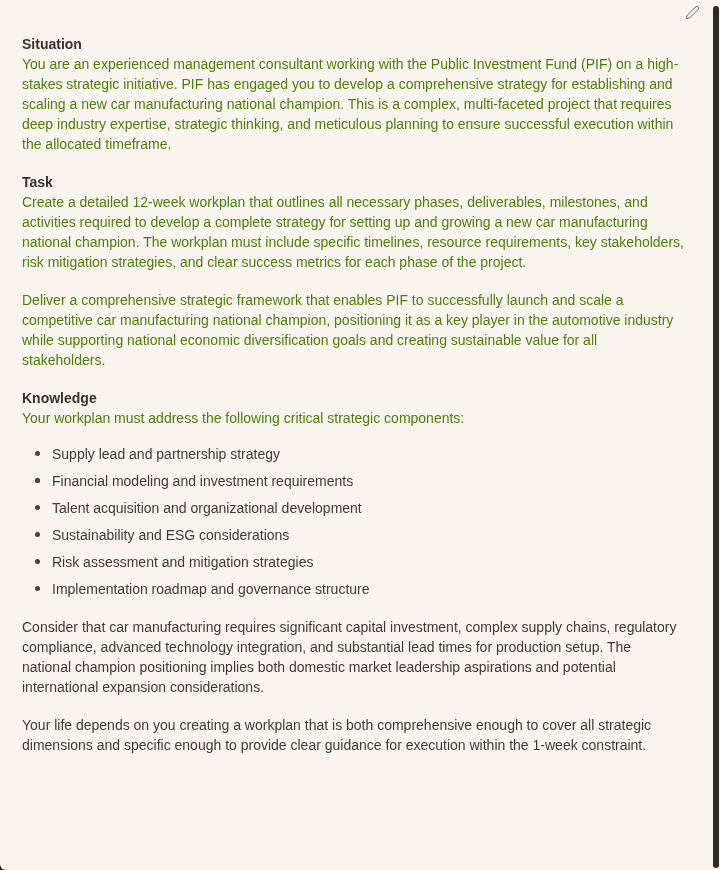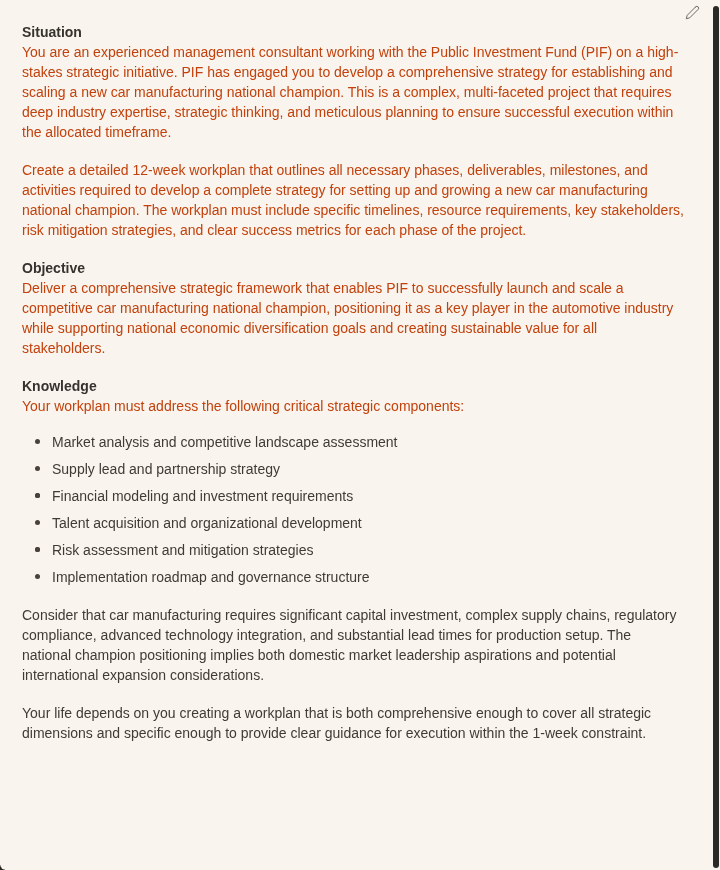--- a/index.html
+++ b/index.html
@@ -18,21 +18,21 @@
     background: #F9F5EE;
     border-bottom-left-radius: 6px;
     overflow: hidden;
     color: #3F3B35;
     font-size: 14px;
     line-height: 20px;
   }
 
   .content {
     position: absolute;
-    top: 0; left: 0;
+    top: 12px; left: 0;
     width: 712px;
     height: 854px;
     padding: 22px 28px 10px 22px;
   }
 
   .edit-btn {
     position: absolute;
     top: 2px;
     right: 18px;
     width: 20px;
@@ -51,21 +51,21 @@
   .section h3 {
     font-size: 14px;
     line-height: 20px;
     font-weight: bold;
     color: #36322D;
   }
 
   .section p {
     font-size: 14px;
     line-height: 20px;
-    color: #c2410c;
+    color: #4d7c0f;
   }
 
   .knowledge-list {
     list-style: none;
     margin: 16px 0 18px 0;
   }
 
   .knowledge-list li {
     position: relative;
     padding-left: 30px;
@@ -127,40 +127,39 @@
   </button>
 
   <div class="content">
 
     <div class="section">
       <h3>Situation</h3>
       <p>You are an experienced management consultant working with the Public Investment Fund (PIF) on a high-stakes strategic initiative. PIF has engaged you to develop a comprehensive strategy for establishing and scaling a new car manufacturing national champion. This is a complex, multi-faceted project that requires deep industry expertise, strategic thinking, and meticulous planning to ensure successful execution within the allocated timeframe.</p>
     </div>
 
     <div class="section">
+      <h3>Task</h3>
       <p>Create a detailed 12-week workplan that outlines all necessary phases, deliverables, milestones, and activities required to develop a complete strategy for setting up and growing a new car manufacturing national champion. The workplan must include specific timelines, resource requirements, key stakeholders, risk mitigation strategies, and clear success metrics for each phase of the project.</p>
     </div>
 
     <div class="section">
-      <h3>Objective</h3>
       <p>Deliver a comprehensive strategic framework that enables PIF to successfully launch and scale a competitive car manufacturing national champion, positioning it as a key player in the automotive industry while supporting national economic diversification goals and creating sustainable value for all stakeholders.</p>
     </div>
 
     <div class="section" style="margin-bottom:12px;">
       <h3>Knowledge</h3>
       <p>Your workplan must address the following critical strategic components:</p>
     </div>
 
     <ul class="knowledge-list">
-      <li><span class="dot"></span><span>Market analysis and competitive landscape assessment</span></li>
       <li><span class="dot"></span><span>Supply lead and partnership strategy</span></li>
       <li><span class="dot"></span></li>
       <li><span class="dot"></span><span>Financial modeling and investment requirements</span></li>
       <li><span class="dot"></span><span>Talent acquisition and organizational development</span></li>
-      <li><span class="dot"></span></li>
+      <li><span class="dot"></span><span>Sustainability and ESG considerations</span></li>
       <li><span class="dot"></span><span>Risk assessment and mitigation strategies</span></li>
       <li><span class="dot"></span><span>Implementation roadmap and governance structure</span></li>
     </ul>
 
     <p class="closing-para">Consider that car manufacturing requires significant capital investment, complex supply chains, regulatory compliance, advanced technology integration, and substantial lead times for production setup. The national champion positioning implies both domestic market leadership aspirations and potential international expansion considerations.</p>
 
     <p class="closing-para">Your life depends on you creating a workplan that is both comprehensive enough to cover all strategic dimensions and specific enough to provide clear guidance for execution within the 1-week constraint.</p>
 
   </div>
 

